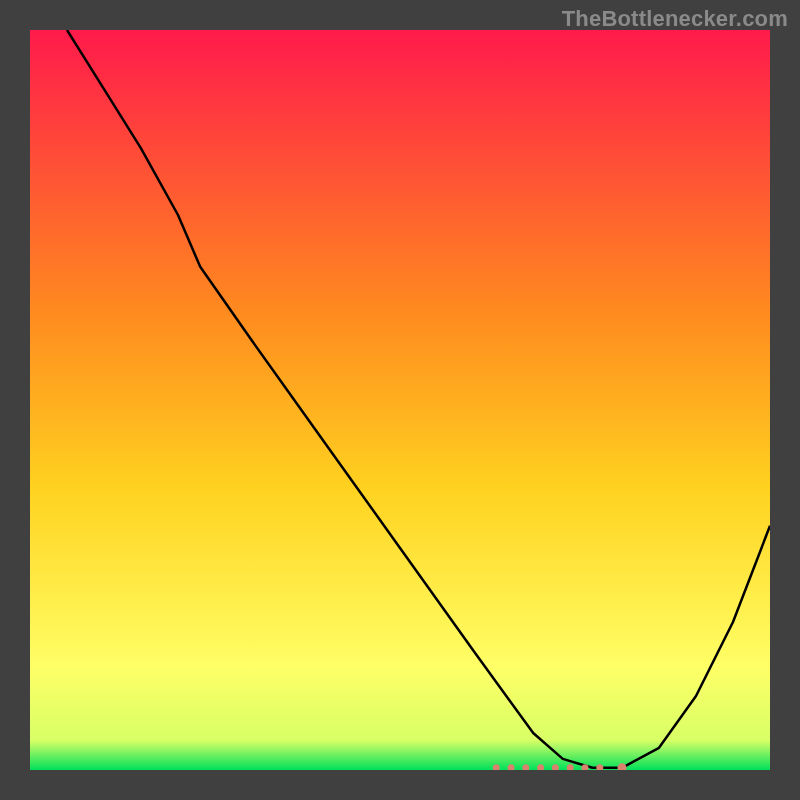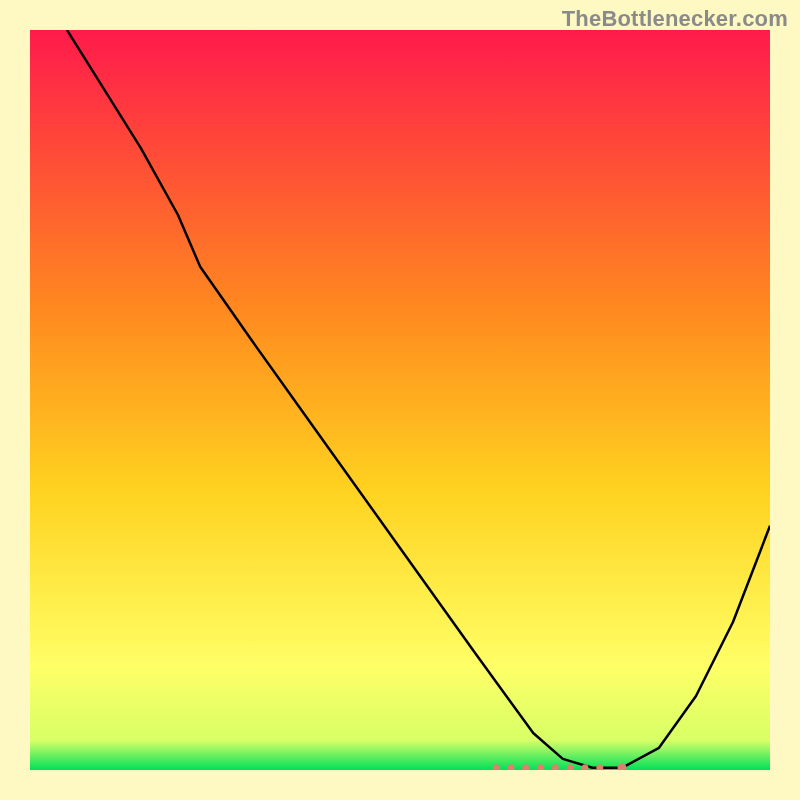--- a/index.html
+++ b/index.html
@@ -8,21 +8,21 @@
     width: 800px;
     height: 800px;
     background: #000;
     font-family: Arial, Helvetica, sans-serif;
     overflow: hidden;
   }
   .wrap {
     position: relative;
     width: 800px;
     height: 800px;
-    background: #fef9c3;
+    background: #404040;
   }
   .attribution {
     position: absolute;
     top: 6px;
     right: 12px;
     color: #8a8a8a;
     font-size: 22px;
     font-weight: 600;
     letter-spacing: 0.2px;
     user-select: none;

